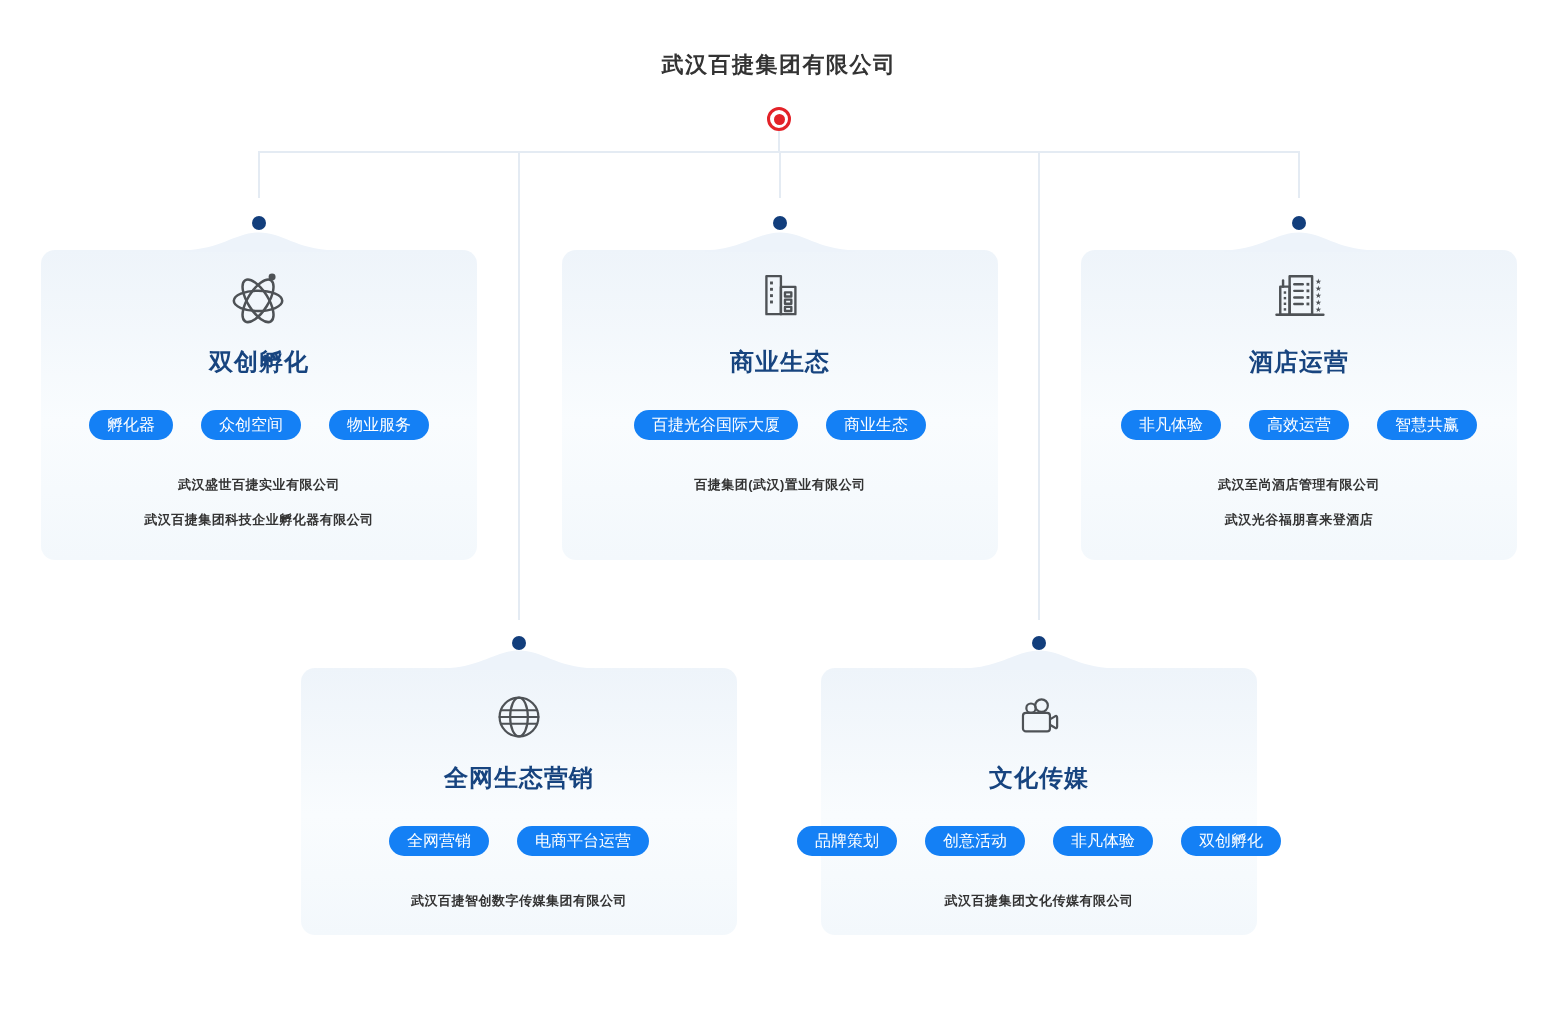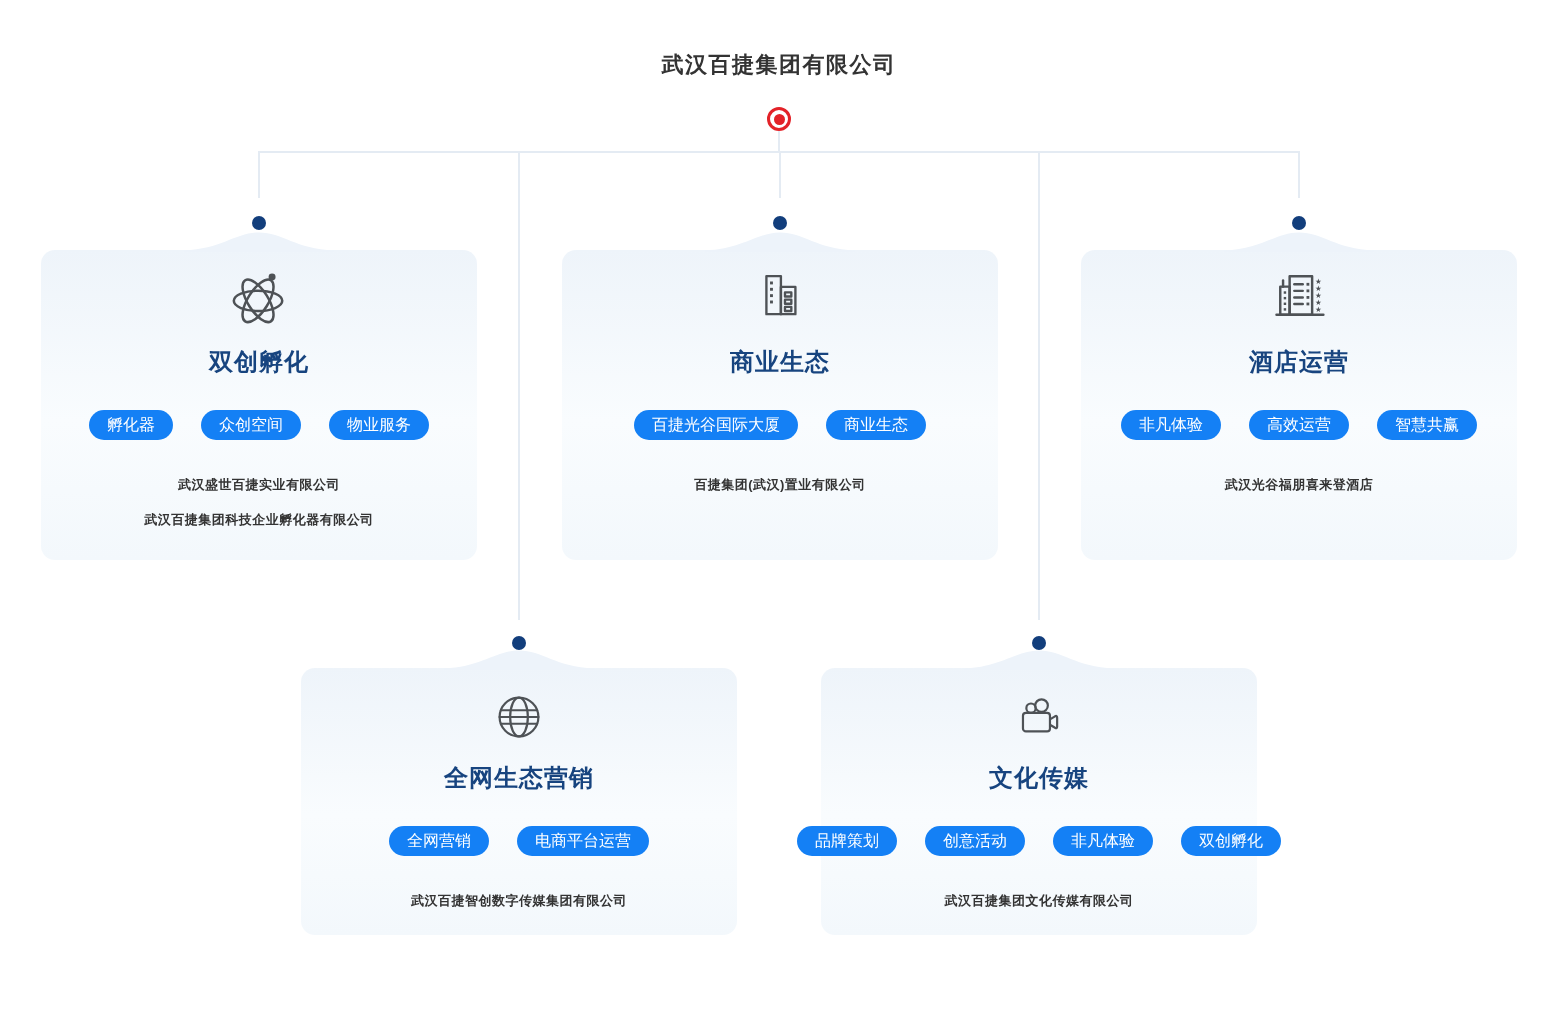--- a/index.html
+++ b/index.html
@@ -166,20 +166,21 @@
         <text class="icon-fill" x="49" y="49" font-size="8">★</text>
       </svg>
     </div>
     <h2 class="card-title">酒店运营</h2>
     <div class="tags">
       <span class="pill">非凡体验</span>
       <span class="pill">高效运营</span>
       <span class="pill">智慧共赢</span>
     </div>
     <div class="companies">
+      <div class="company">武汉至尚酒店管理有限公司</div>
       <div class="company">武汉光谷福朋喜来登酒店</div>
     </div>
   </section>
 
   <section class="card row2" style="left:301px; top:668px; height:267px;">
     <svg class="bump" viewBox="0 0 150 21">
       <path d="M0,21 L0,19.5 C38,18 52,1.5 75,1.5 C98,1.5 112,18 150,19.5 L150,21 Z" fill="#edf3fa"></path>
     </svg>
     <div class="card-icon">
       <svg class="icon-svg" width="54" height="54" viewBox="0 0 64 64">

